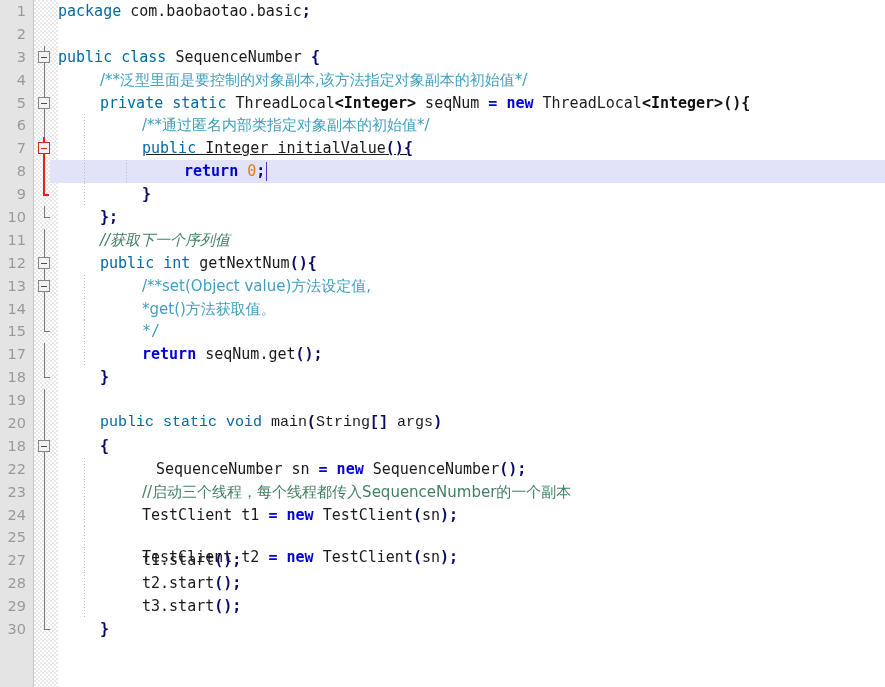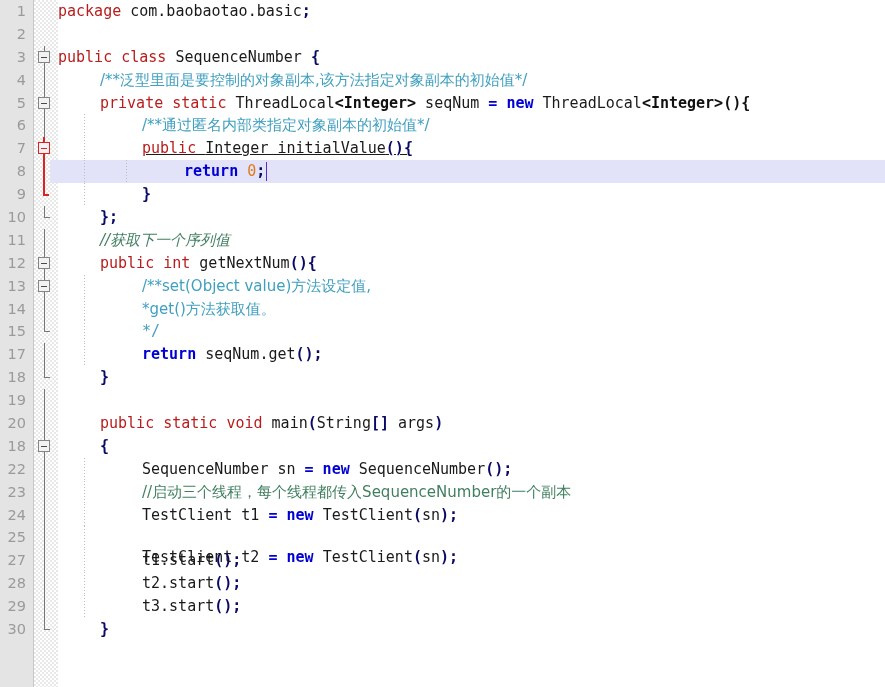--- a/index.html
+++ b/index.html
@@ -151,21 +151,21 @@
   .caret {
     position: absolute;
     top: 2px;
     width: 1.5px;
     height: 19px;
     background: #5b2bc8;
     z-index: 5;
   }
 
   
-  .kw   { color: #b91c1c; }            
+  .kw   { color: #0369a1; }            
   .kw2  { color: #0000d4; font-weight: bold; }
   .gen  { color: #111111; font-weight: bold; } 
   .punct{ color: #0a0a66; font-weight: bold; }
   .num  { color: #e07b1a; }
   .cmt  { color: #3f7f5f; }            
   .doc  { color: #3f9fbf; }            
   .plain{ color: #1a1a1a; }
   .cn   { font-family: "DejaVu Sans", "Liberation Sans", sans-serif; }
 </style>
 </head>
@@ -187,23 +187,23 @@
       <div class="row"><div class="lnum">9</div><div class="spine half red"></div><div class="foldtick red"></div><div class="iguide" style="left: 84px;"></div><div class="code-text" style="left: 142px;"><span class="punct">}</span></div></div>
       <div class="row"><div class="lnum">10</div><div class="spine half"></div><div class="foldtick"></div><div class="code-text" style="left: 100px;"><span class="punct">};</span></div></div>
       <div class="row"><div class="lnum">11</div><div class="spine"></div><div class="code-text" style="left: 100px; font-style: italic;"><span class="cmt cn">//获取下一个序列值</span></div></div>
       <div class="row"><div class="lnum">12</div><div class="spine"></div><div class="foldbox"></div><div class="code-text" style="left: 100px;"><span class="kw">public int </span><span class="plain">getNextNum</span><span class="punct">(){</span></div></div>
       <div class="row"><div class="lnum">13</div><div class="spine"></div><div class="foldbox"></div><div class="iguide" style="left: 84px;"></div><div class="code-text" style="left: 142px; text-align: right;"><span class="doc cn">/**set(Object value)方法设定值,</span></div></div>
       <div class="row"><div class="lnum">14</div><div class="spine"></div><div class="iguide" style="left: 84px;"></div><div class="code-text" style="left: 142px;"><span class="doc cn">*get()方法获取值。</span></div></div>
       <div class="row"><div class="lnum">15</div><div class="spine half"></div><div class="foldtick"></div><div class="iguide" style="left: 84px;"></div><div class="code-text" style="left: 142px;"><span class="doc">*/</span></div></div>
       <div class="row"><div class="lnum">17</div><div class="spine"></div><div class="iguide" style="left: 84px;"></div><div class="code-text" style="left: 142px;"><span class="kw2">return </span><span class="plain">seqNum.get</span><span class="punct">();</span></div></div>
       <div class="row"><div class="lnum">18</div><div class="spine half"></div><div class="foldtick"></div><div class="code-text" style="left: 100px;"><span class="punct">}</span></div></div>
       <div class="row"><div class="lnum">19</div><div class="spine"></div><div class="code-text" style="left: 58px;"></div></div>
-      <div class="row"><div class="lnum">20</div><div class="spine"></div><div class="code-text" style="left: 100px;"><span class="kw">public static void </span><span class="plain">main</span><span class="punct">(</span><span class="plain">String</span><span class="punct">[]</span><span class="plain"> args</span><span class="punct">)</span></div></div>
+      <div class="row"><div class="lnum">20</div><div class="spine"></div><div class="code-text" style="left: 100px; font-family: Liberation Mono, monospace;"><span class="kw">public static void </span><span class="plain">main</span><span class="punct">(</span><span class="plain">String</span><span class="punct">[]</span><span class="plain"> args</span><span class="punct">)</span></div></div>
       <div class="row"><div class="lnum">18</div><div class="spine"></div><div class="foldbox"></div><div class="code-text" style="left: 100px;"><span class="punct">{</span></div></div>
-      <div class="row"><div class="lnum">22</div><div class="spine"></div><div class="iguide" style="left: 84px;"></div><div class="code-text" style="left: 142px; text-align: center;"><span class="plain">SequenceNumber sn </span><span class="kw2">= new </span><span class="plain">SequenceNumber</span><span class="punct">();</span></div></div>
+      <div class="row"><div class="lnum">22</div><div class="spine"></div><div class="iguide" style="left: 84px;"></div><div class="code-text" style="left: 156px; text-align: center;"><span class="plain">SequenceNumber sn </span><span class="kw2">= new </span><span class="plain">SequenceNumber</span><span class="punct">();</span></div></div>
       <div class="row"><div class="lnum">23</div><div class="spine"></div><div class="iguide" style="left: 84px;"></div><div class="code-text" style="left: 142px;"><span class="cmt cn">//启动三个线程，每个线程都传入SequenceNumber的一个副本</span></div></div>
       <div class="row"><div class="lnum">24</div><div class="spine"></div><div class="iguide" style="left: 84px;"></div><div class="code-text" style="left: 142px;"><span class="plain">TestClient t1 </span><span class="kw2">= new </span><span class="plain">TestClient</span><span class="punct">(</span><span class="plain">sn</span><span class="punct">);</span></div></div>
       <div class="row"><div class="lnum">25</div><div class="spine"></div><div class="iguide" style="left: 84px;"></div><div class="code-text" style="left: 142px; margin-top: 20px;"><span class="plain">TestClient t2 </span><span class="kw2">= new </span><span class="plain">TestClient</span><span class="punct">(</span><span class="plain">sn</span><span class="punct">);</span></div></div>
       <div class="row"><div class="lnum">27</div><div class="spine"></div><div class="iguide" style="left: 84px;"></div><div class="code-text" style="left: 142px;"><span class="plain">t1.start</span><span class="punct">();</span></div></div>
       <div class="row"><div class="lnum">28</div><div class="spine"></div><div class="iguide" style="left: 84px;"></div><div class="code-text" style="left: 142px;"><span class="plain">t2.start</span><span class="punct">();</span></div></div>
       <div class="row"><div class="lnum">29</div><div class="spine"></div><div class="iguide" style="left: 84px;"></div><div class="code-text" style="left: 142px;"><span class="plain">t3.start</span><span class="punct">();</span></div></div>
       <div class="row"><div class="lnum">30</div><div class="spine half"></div><div class="foldtick"></div><div class="code-text" style="left: 100px;"><span class="punct">}</span></div></div>
     </div>
 </div>
 

